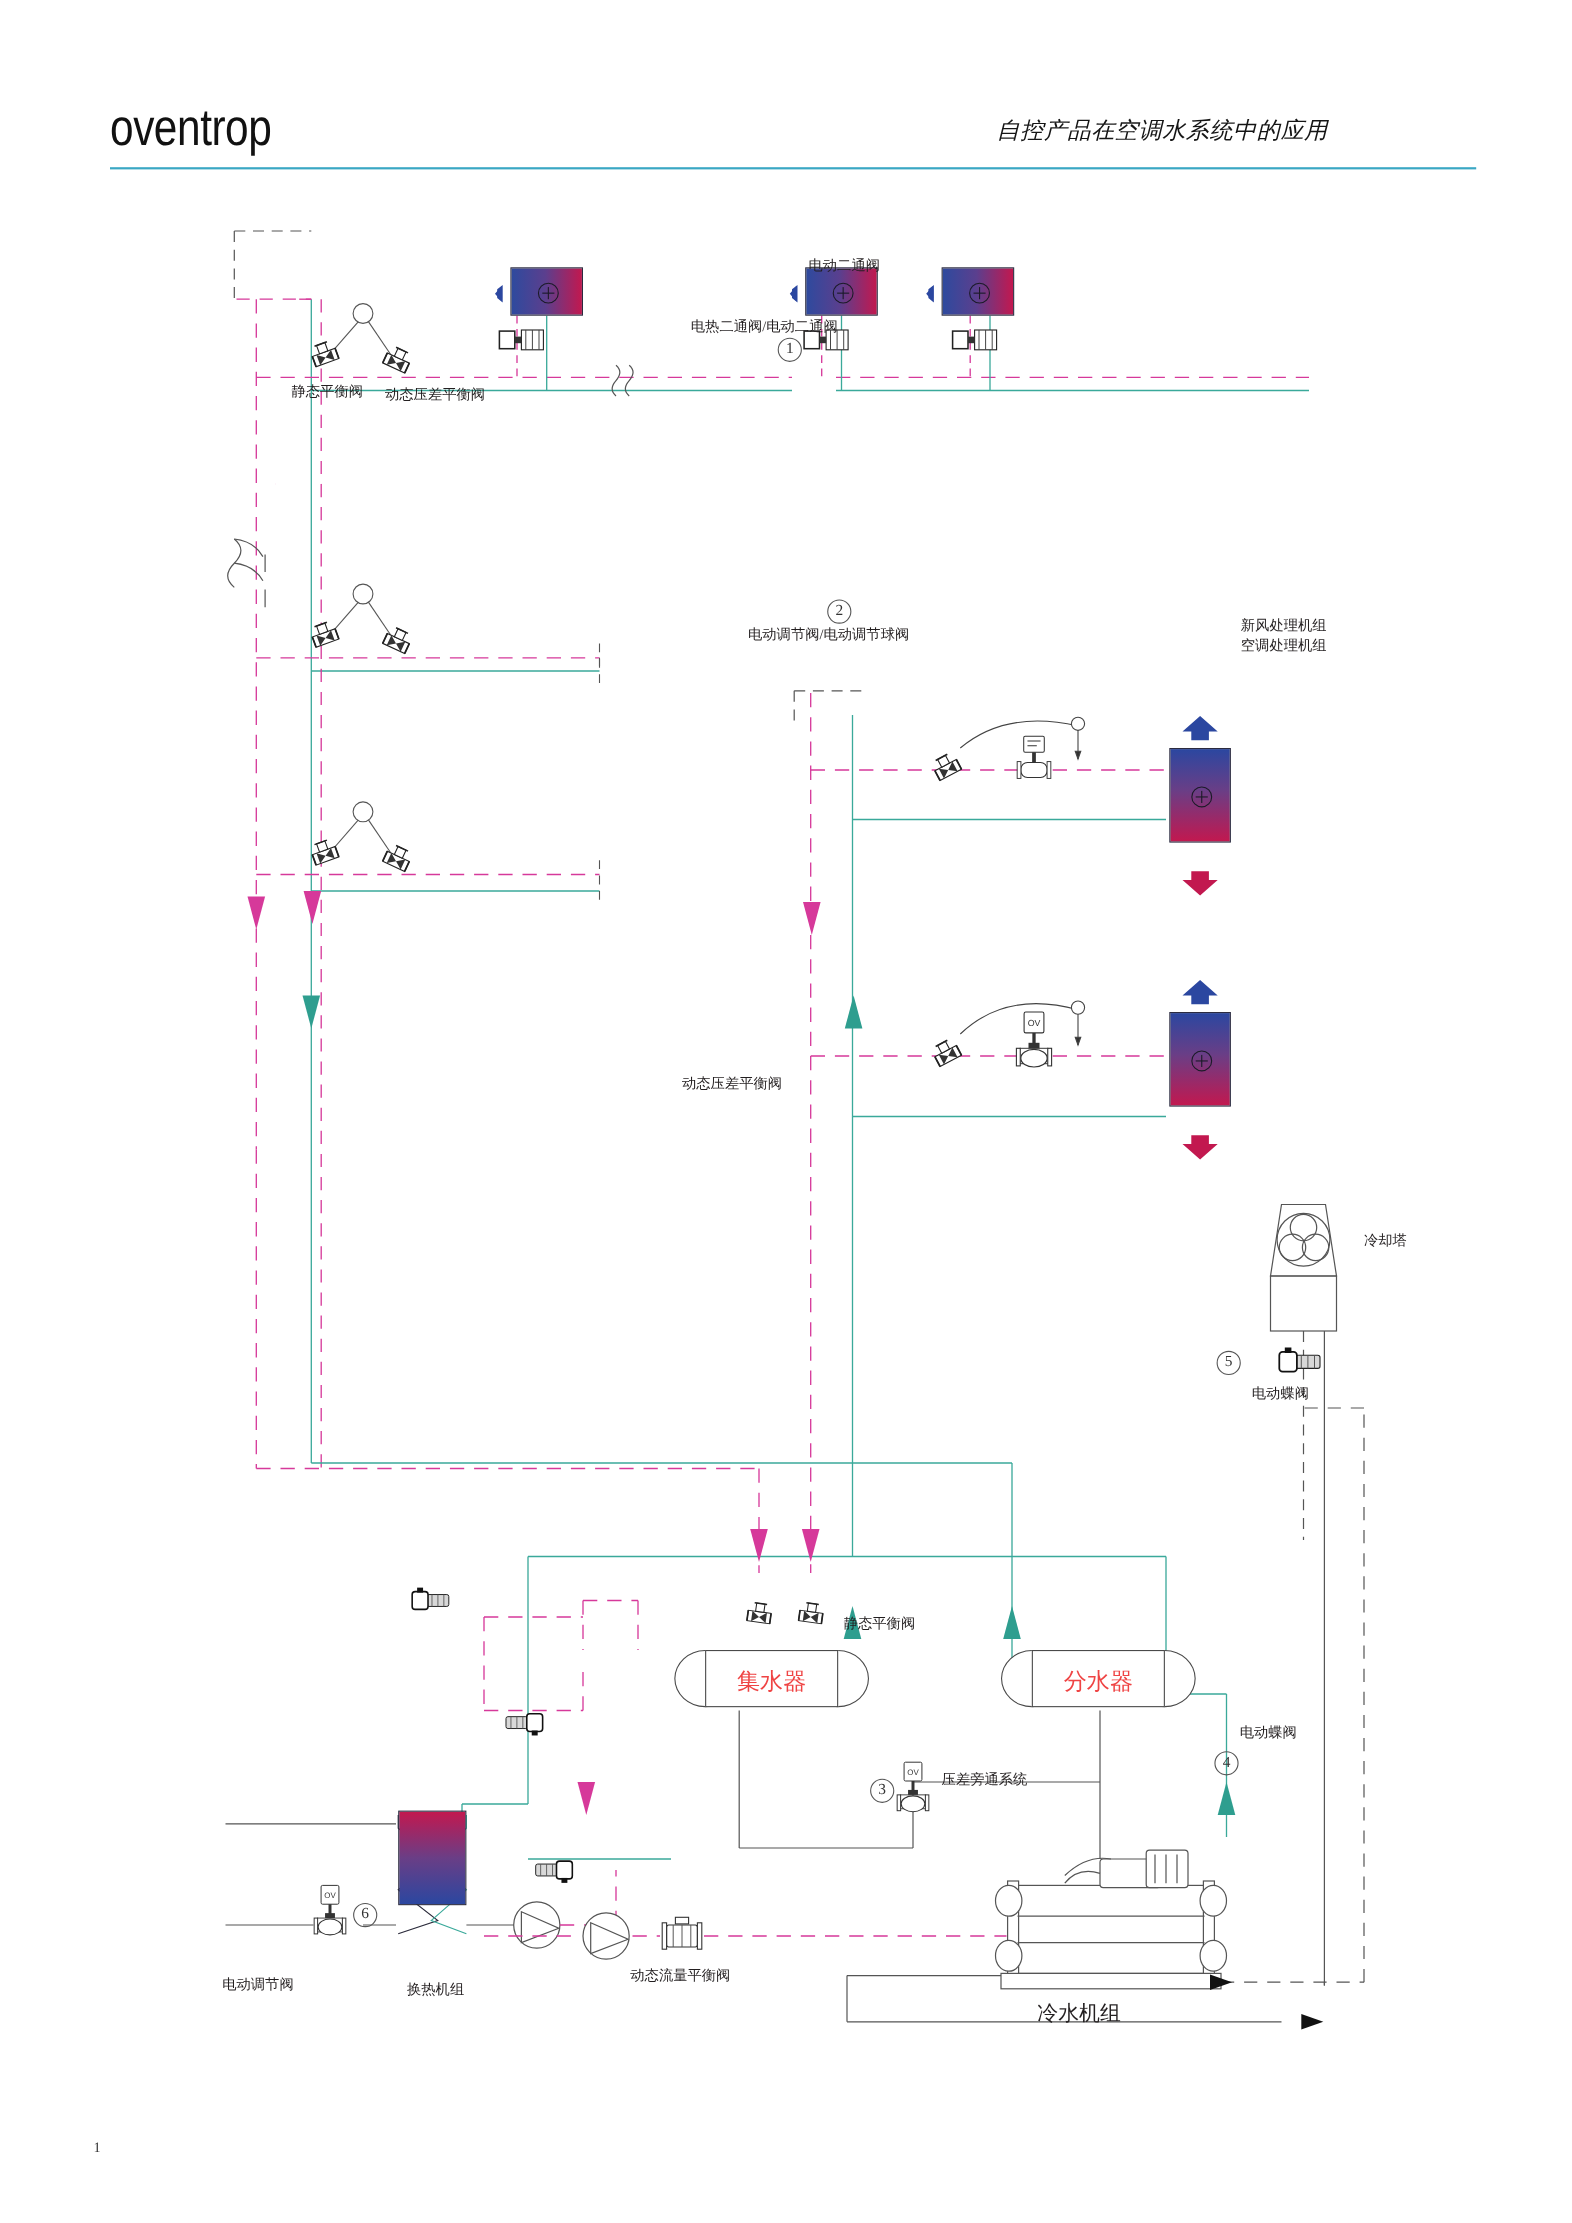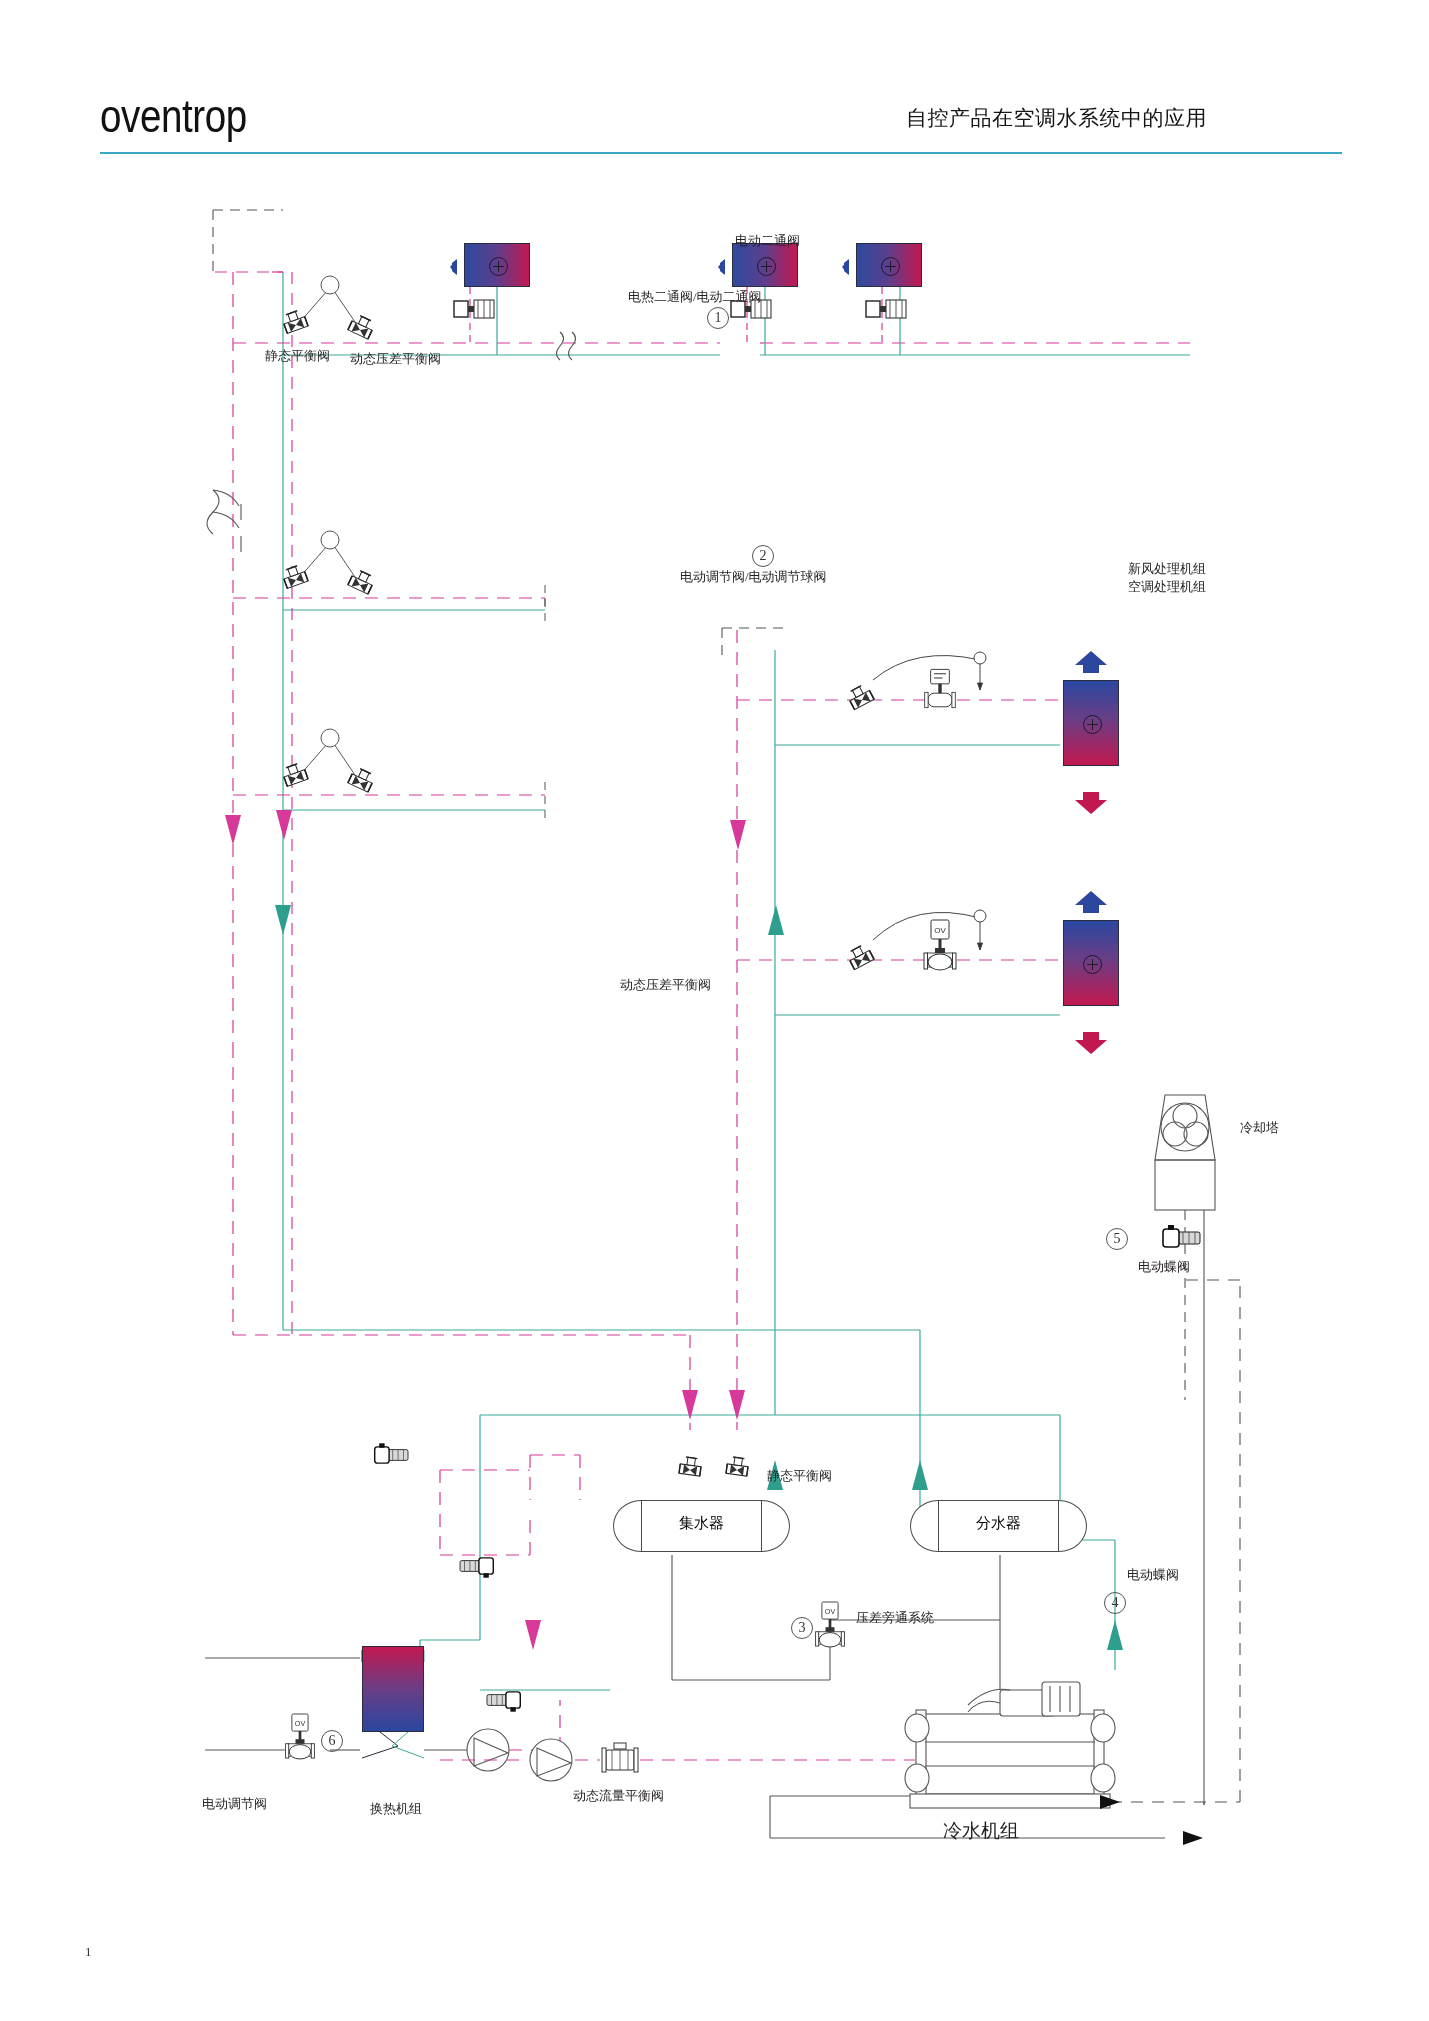--- a/index.html
+++ b/index.html
@@ -3,21 +3,21 @@
 <meta charset="utf-8">
 <style>
   html,body{margin:0;padding:0;background:#ffffff;}
   body{width:1429px;height:2021px;position:relative;font-family:"Liberation Serif","DejaVu Serif",serif;color:#231f20;overflow:hidden;}
 
   
   #header{position:absolute;left:0;top:0;width:1295px;height:190px;}
   #logo{position:absolute;left:100px;top:92px;font-family:"Liberation Sans","DejaVu Sans",sans-serif;
         font-size:47px;font-weight:400;letter-spacing:-0.5px;color:#111;line-height:1;transform:scaleX(0.82);transform-origin:left top;}
   #doc-title{position:absolute;right:88px;top:104px;font-family:"Liberation Sans","DejaVu Sans",sans-serif;
-        font-size:21px;color:#151515;letter-spacing:0.5px;white-space:nowrap;}
+        font-size:21px;color:#151515;letter-spacing:0.5px;white-space:nowrap;font-style:italic;}
   #header-rule{position:absolute;left:100px;top:152px;width:1242px;height:2px;background:#3aa7c4;}
 
   
   #canvas{position:absolute;left:0;top:0;width:1429px;height:2021px;}
   #canvas svg{position:absolute;left:0;top:0;}
 
   
   .lbl{position:absolute;font-family:"Liberation Serif","DejaVu Serif",serif;font-size:13px;color:#231f20;white-space:nowrap;line-height:1.35;}
   .lbl.eq{font-size:19px;}
 
@@ -38,21 +38,21 @@
   .plus:before{left:50%;top:2.5px;width:1.1px;height:11px;margin-left:-0.5px;}
   .plus:after{top:50%;left:2.5px;height:1.1px;width:11px;margin-top:-0.5px;}
 
   
   .vessel{position:absolute;height:52px;}
   .vessel .body{position:absolute;left:28px;top:0;right:28px;height:52px;border:1px solid #4a4a4a;
                 box-sizing:border-box;background:#fff;}
   .vessel .cap{position:absolute;top:0;width:56px;height:52px;border:1px solid #4a4a4a;border-radius:50%;
                box-sizing:border-box;background:#fff;}
   .vessel .cap.l{left:0;} .vessel .cap.r{right:0;}
-  .vessel .nm{position:absolute;left:0;right:0;top:14px;text-align:center;font-size:15px;color:#000000;}
+  .vessel .nm{position:absolute;left:0;right:0;top:14px;text-align:center;font-size:21px;color:#ef4444;}
 
   .ftr{position:absolute;left:85px;top:1944px;font-family:"Liberation Serif","DejaVu Serif",serif;font-size:13px;color:#333;}
 </style>
 </head>
 <body>
 
 <div id="header">
   <div id="logo">oventrop</div>
   <div id="doc-title">自控产品在空调水系统中的应用</div>
   <div id="header-rule"></div>

